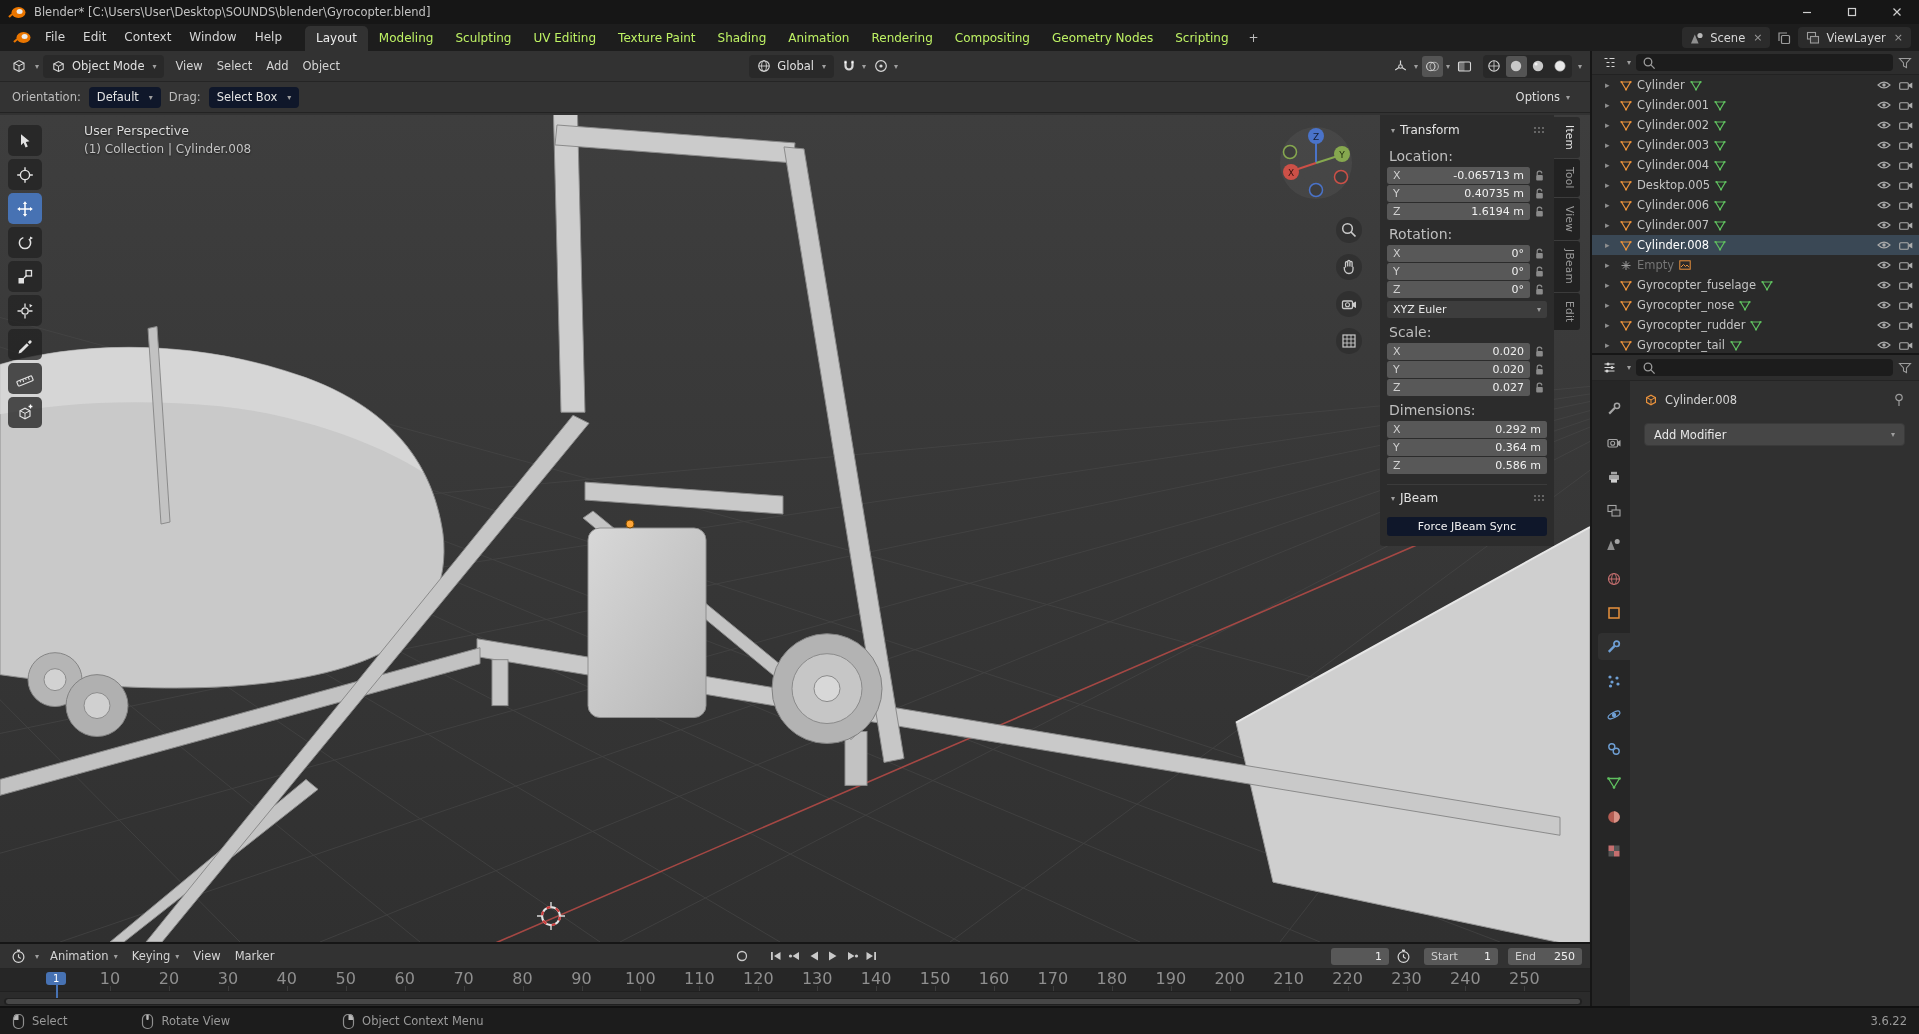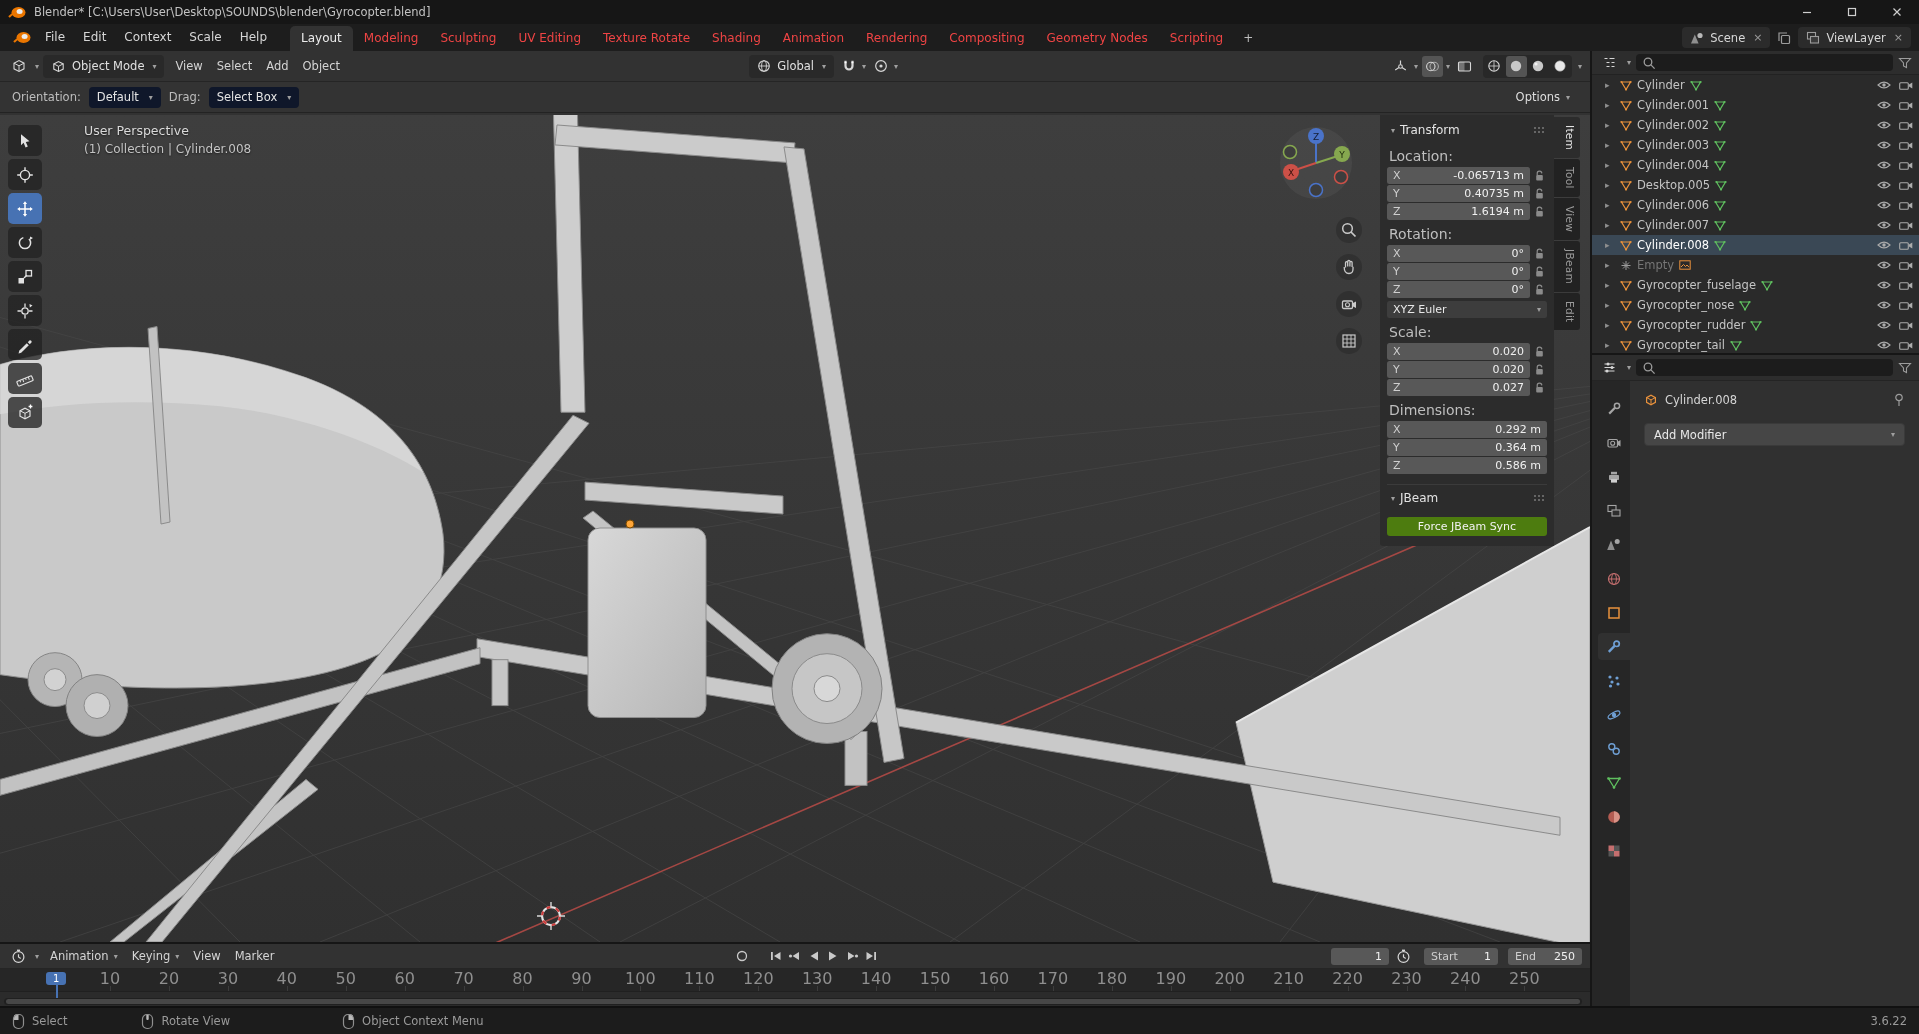--- a/index.html
+++ b/index.html
@@ -15,21 +15,21 @@
 #titlebar{position:absolute;left:0;top:0;width:1919px;height:24px;background:#161616;display:flex;align-items:center;padding-left:8px}
 .tb-title{color:#c2c2c2;font-size:11.5px;margin-left:8px}
 .winbtns{margin-left:auto;display:flex;height:24px}
 .winbtn{width:45px;height:24px;display:flex;align-items:center;justify-content:center}
 
 
 #topbar{position:absolute;left:0;top:24px;width:1919px;height:27px;background:#1d1d1d;display:flex;align-items:center;padding:0 8px}
 .appico{margin:0 5px}
 .menu{padding:0 9px;height:27px;line-height:27px;font-size:12px;color:#d6d6d6}
 .wtabs{display:flex;align-items:flex-end;height:27px;margin-left:14px}
-.wtab{padding:5px 11px 6px;font-size:12px;color:#ef4444;border-radius:5px 5px 0 0;white-space:nowrap}
+.wtab{padding:5px 11px 6px;font-size:12px;color:#bef264;border-radius:5px 5px 0 0;white-space:nowrap}
 .wtab.active{background:#323232;color:#ececec}
 .wsadd{padding:5px 9px 6px;color:#bdbdbd}
 .tbright{margin-left:auto;display:flex;align-items:center;gap:7px}
 .chip{display:flex;align-items:center;gap:6px;background:#2b2b2b;border-radius:4px;height:21px;padding:0 8px;font-size:11.5px;color:#d8d8d8}
 .xbtn{color:#9a9a9a;font-size:11px;margin-left:2px}
 
 
 #vp{position:absolute;left:0;top:51px;width:1590px;height:891px;background:#323232}
 .vph{height:31px;background:#323232;border-bottom:1px solid #252525;display:flex;align-items:center;gap:4px;padding:0 8px}
 .modechip{display:flex;align-items:center;gap:6px;background:#292929;border-radius:4px;height:23px;padding:0 8px;font-size:11.5px;color:#e0e0e0;white-space:nowrap}
@@ -58,21 +58,21 @@
 #npanel{position:absolute;left:1380px;top:0;width:174px;background:#2c2c2c;padding:2px 7px 10px;border-radius:0 0 0 3px}
 .phead{display:flex;align-items:center;gap:5px;padding:6px 2px 5px;color:#e3e3e3;font-size:12px}
 .phead .grip{margin-left:auto}
 .phead.jb{border-top:1px solid #3b3b3b;margin-top:10px}
 .glabel{font-size:14px;color:#bfbfbf;margin:6px 2px 3px}
 .frow{display:flex;align-items:center;margin-bottom:1px}
 .fld{flex:1;height:17px;background:#585858;border-radius:2.5px;display:flex;align-items:center;justify-content:space-between;padding:0 6px;font-size:11px;color:#f0f0f0}
 .fld .ax{color:#cfcfcf}
 .lockc{width:15px;display:flex;justify-content:center;margin-left:2px;opacity:.85}
 .ddfull{height:17px;background:#3d3d3d;border-radius:2.5px;display:flex;align-items:center;justify-content:space-between;padding:0 6px;margin:3px 0 1px;font-size:11px;color:#e8e8e8}
-.jbtn{height:19px;margin-top:7px;background:#4d7c0f;border-radius:3px;display:flex;align-items:center;justify-content:center;font-size:11px;color:#f2f2f2}
+.jbtn{height:19px;margin-top:7px;background:#0f172a;border-radius:3px;display:flex;align-items:center;justify-content:center;font-size:11px;color:#f2f2f2}
 #ntabs{position:absolute;left:1554px;top:2px;width:26px;display:flex;flex-direction:column;gap:1px}
 .ntab{writing-mode:vertical-rl;font-size:10.5px;color:#9b9b9b;background:#222222;padding:8px 4px;border-radius:0 3px 3px 0;letter-spacing:.3px}
 .ntab.active{background:#2c2c2c;color:#e8e8e8}
 
 
 #timeline{position:absolute;left:0;top:942px;width:1590px;height:64px;background:#2b2b2b;border-top:2px solid #161616}
 .tlh{height:25px;background:#323232;border-bottom:1px solid #252525;display:flex;align-items:center;gap:4px;padding:0 8px}
 .tbtn{width:19px;height:16px;display:flex;align-items:center;justify-content:center;border-radius:2px}
 .fldlike{background:#585858;border-radius:3px;height:17px;display:flex;align-items:center;padding:0 7px;font-size:11px;color:#f0f0f0;gap:6px}
 .framefld{width:58px;justify-content:flex-end}
@@ -159,29 +159,29 @@
         <svg width="18" height="13" viewBox="0 0 18 13">
           <ellipse cx="10.5" cy="6.5" rx="7" ry="5.4" fill="#ea7600"></ellipse>
           <ellipse cx="11.6" cy="5.5" rx="3" ry="2.5" fill="#ececec"></ellipse>
           <path d="M1 11 Q4 7.5 7.5 6.6" stroke="#ea7600" stroke-width="2" fill="none"></path>
         </svg>
       </span>
     <div class="row">
         <div class="menu">File</div>
         <div class="menu">Edit</div>
         <div class="menu">Context</div>
-        <div class="menu">Scale</div>
+        <div class="menu">Window</div>
         <div class="menu">Help</div>
       </div>
     <div class="wtabs">
         <div class="wtab active">Layout</div>
         <div class="wtab">Modeling</div>
         <div class="wtab">Sculpting</div>
         <div class="wtab">UV Editing</div>
-        <div class="wtab">Texture Rotate</div>
+        <div class="wtab">Texture Paint</div>
         <div class="wtab">Shading</div>
         <div class="wtab">Animation</div>
         <div class="wtab">Rendering</div>
         <div class="wtab">Compositing</div>
         <div class="wtab">Geometry Nodes</div>
         <div class="wtab">Scripting</div>
         <div class="wsadd">+</div>
       </div>
     <div class="tbright">
       <div class="chip">

